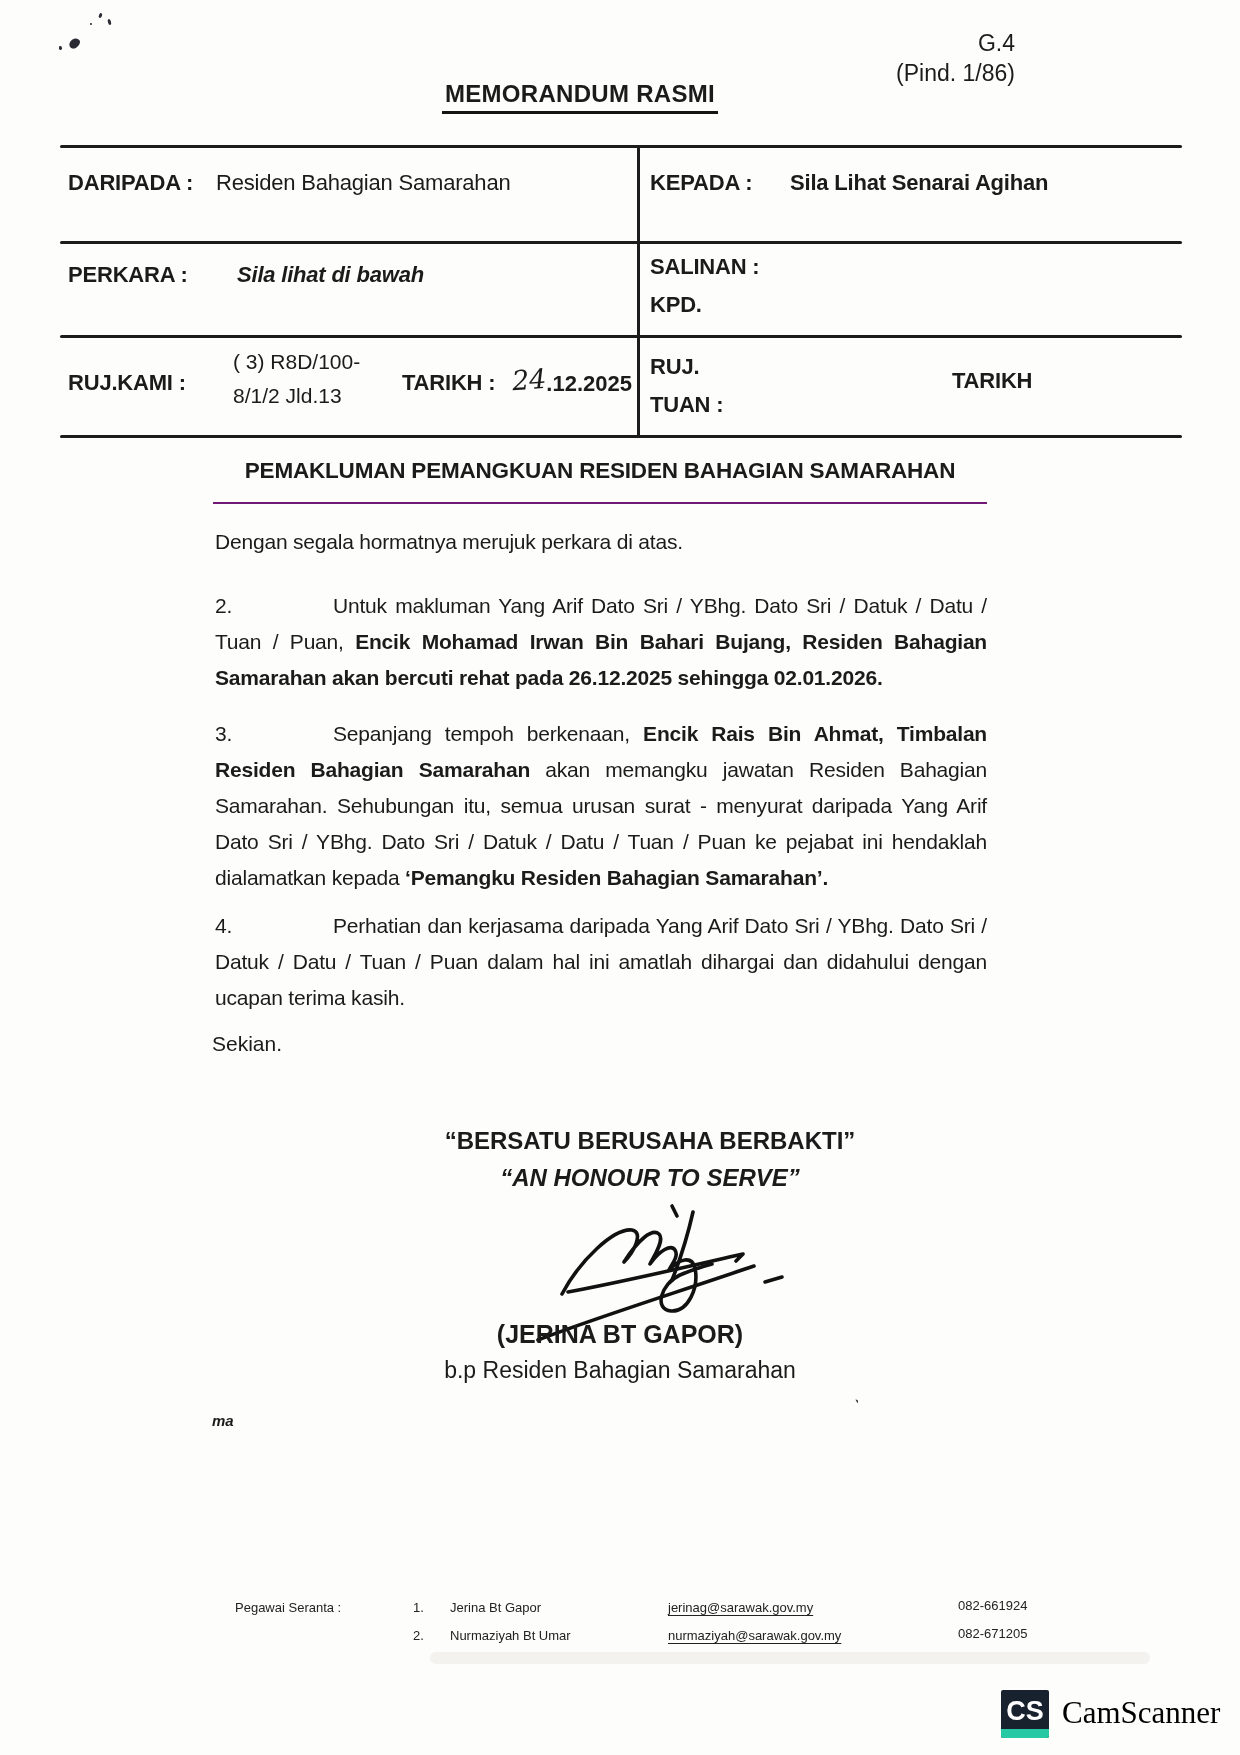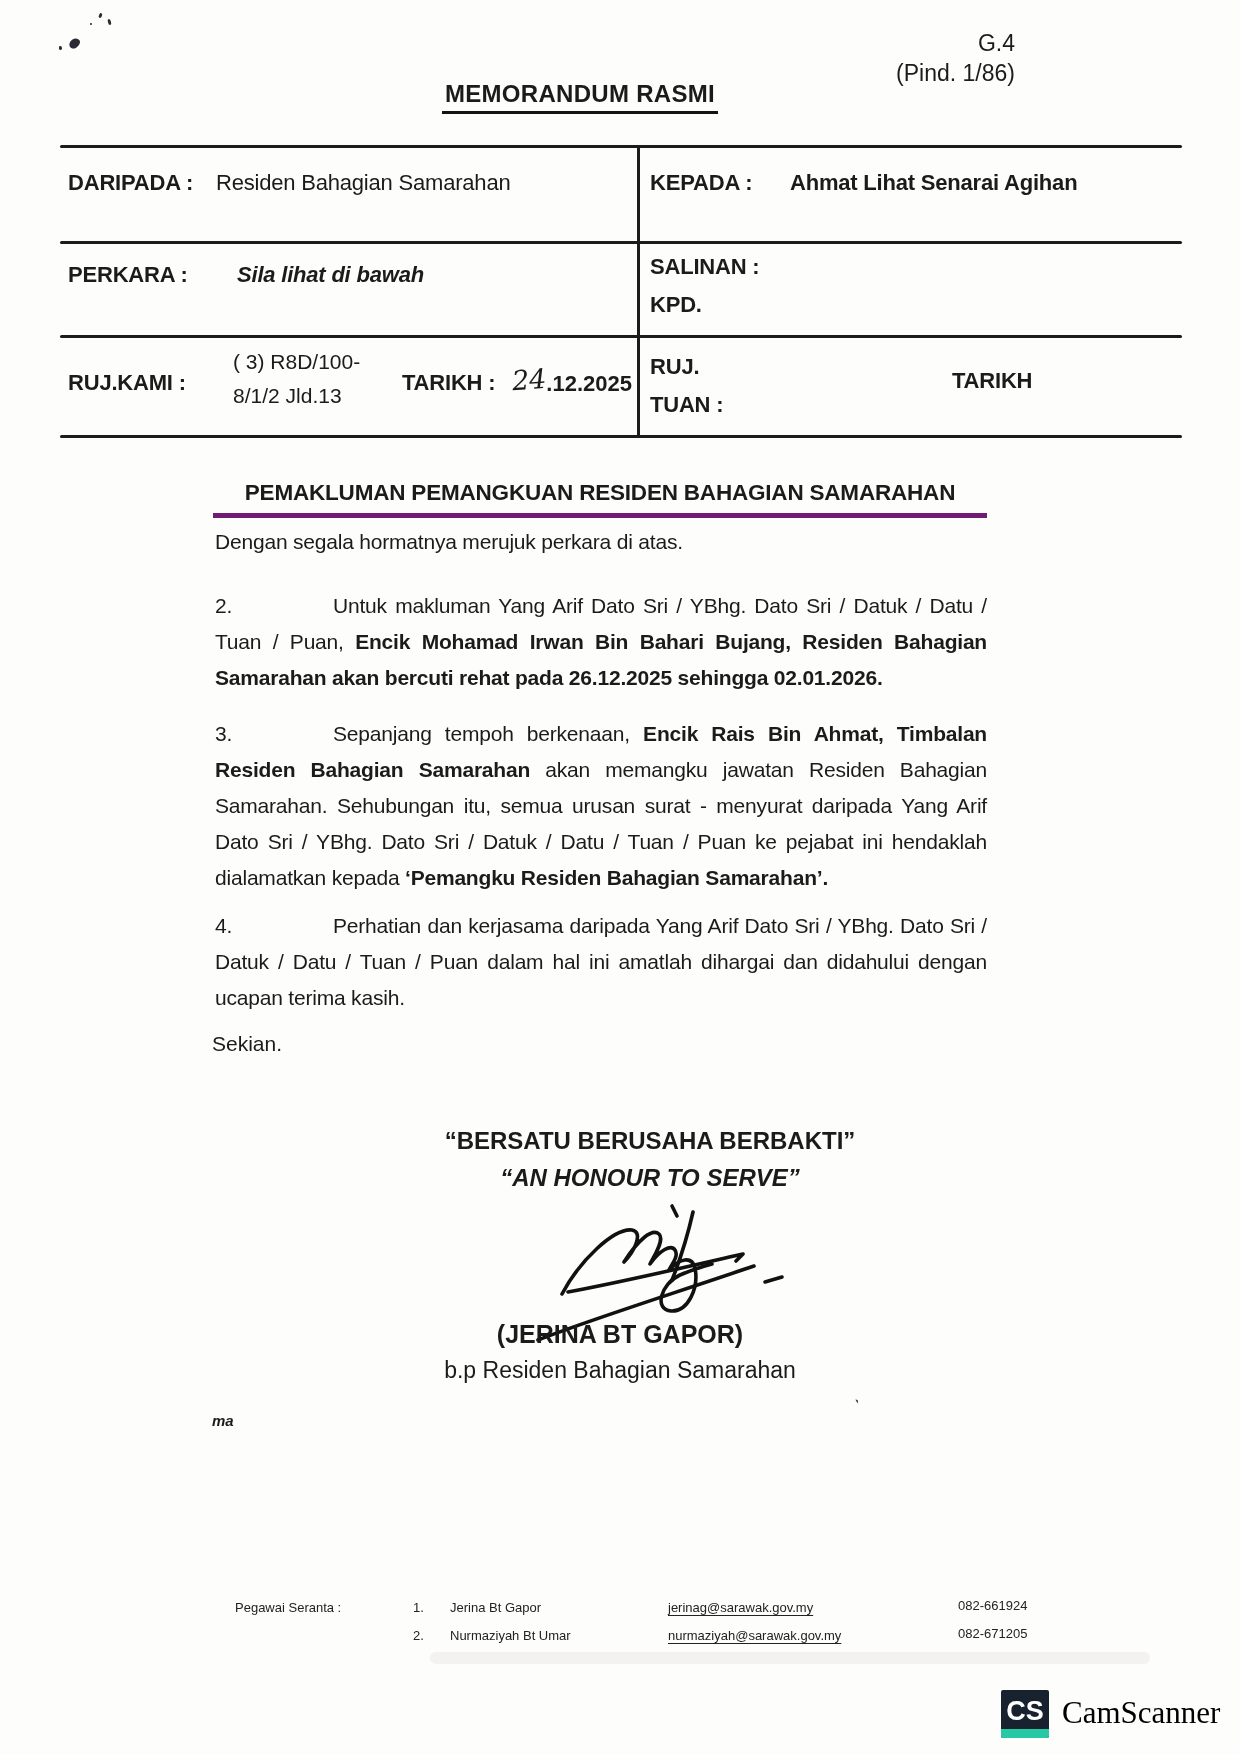--- a/index.html
+++ b/index.html
@@ -9,22 +9,22 @@
   .b{font-weight:bold;}
   .i{font-style:italic;}
   .doc{font-size:22px;letter-spacing:-0.2px;}
   .body-txt{font-size:21px;line-height:36px;text-align:justify;letter-spacing:-0.2px;}
   .para-num{display:inline-block;width:118px;}
   .hline{position:absolute;left:60px;width:1122px;height:3px;background:#1c1c1c;border-radius:2px;}
   .vline{position:absolute;left:637px;top:146px;width:3px;height:292px;background:#1c1c1c;}
   .title-wrap{left:320px;top:80px;width:520px;text-align:center;}
   .title-inner{display:inline-block;font-weight:bold;font-size:24px;letter-spacing:0.3px;
                border-bottom:3px solid #141414;padding:0 3px 3px 3px;}
-  .heading{left:213px;top:480px;width:774px;text-align:center;font-weight:bold;font-size:22.5px;
-           border-bottom:5px solid #701a75;padding-bottom:7px;letter-spacing:-0.2px;}
+  .heading{left:213px;top:458px;width:774px;text-align:center;font-weight:bold;font-size:22.5px;
+           border-bottom:2px solid #701a75;padding-bottom:18px;letter-spacing:-0.2px;}
   .motto{left:300px;top:1122px;width:700px;text-align:center;font-weight:bold;font-size:24px;line-height:37px;}
   .sig-name{left:380px;top:1320px;width:480px;text-align:center;font-weight:bold;font-size:25px;}
   .sig-bp{left:380px;top:1357px;width:480px;text-align:center;font-size:23px;}
   .hand{font-family:"DejaVu Serif",serif;font-style:italic;font-size:27px;display:inline-block;
         transform:rotate(-4deg);position:relative;top:-2px;}
   .foot{font-size:13px;color:#222;}
   .foot-email{text-decoration:underline;text-underline-offset:3px;}
   .cs-badge{left:1001px;top:1690px;width:48px;height:48px;border-radius:2px;background:#18222f;overflow:hidden;}
   .cs-badge span{display:block;text-align:center;color:#fff;font-weight:bold;font-size:27px;line-height:42px;
                  font-family:"Liberation Sans",sans-serif;}
@@ -56,21 +56,21 @@
 
   <div class="hline" style="top:145px;"></div>
   <div class="hline" style="top:241px;"></div>
   <div class="hline" style="top:335px;"></div>
   <div class="hline" style="top:435px;"></div>
   <div class="vline"></div>
 
   <div class="abs doc b" style="left:68px;top:170px;">DARIPADA :</div>
   <div class="abs doc" style="left:202px;top:170px;margin-left:14px;">Residen Bahagian Samarahan</div>
   <div class="abs doc b" style="left:650px;top:170px;">KEPADA :</div>
-  <div class="abs doc b" style="left:790px;top:170px;">Ahmat Lihat Senarai Agihan</div>
+  <div class="abs doc b" style="left:790px;top:170px;">Sila Lihat Senarai Agihan</div>
 
   <div class="abs doc b" style="left:68px;top:262px;">PERKARA :</div>
   <div class="abs doc b i" style="left:216px;top:262px;margin-left:21px;">Sila lihat di bawah</div>
   <div class="abs doc b" style="left:650px;top:248px;line-height:38px;">
     <div>SALINAN :</div>
     <div>KPD.</div>
   </div>
 
   <div class="abs doc b" style="left:68px;top:370px;">RUJ.KAMI :</div>
   <div class="abs" style="left:233px;top:345px;font-size:21px;line-height:34px;">

